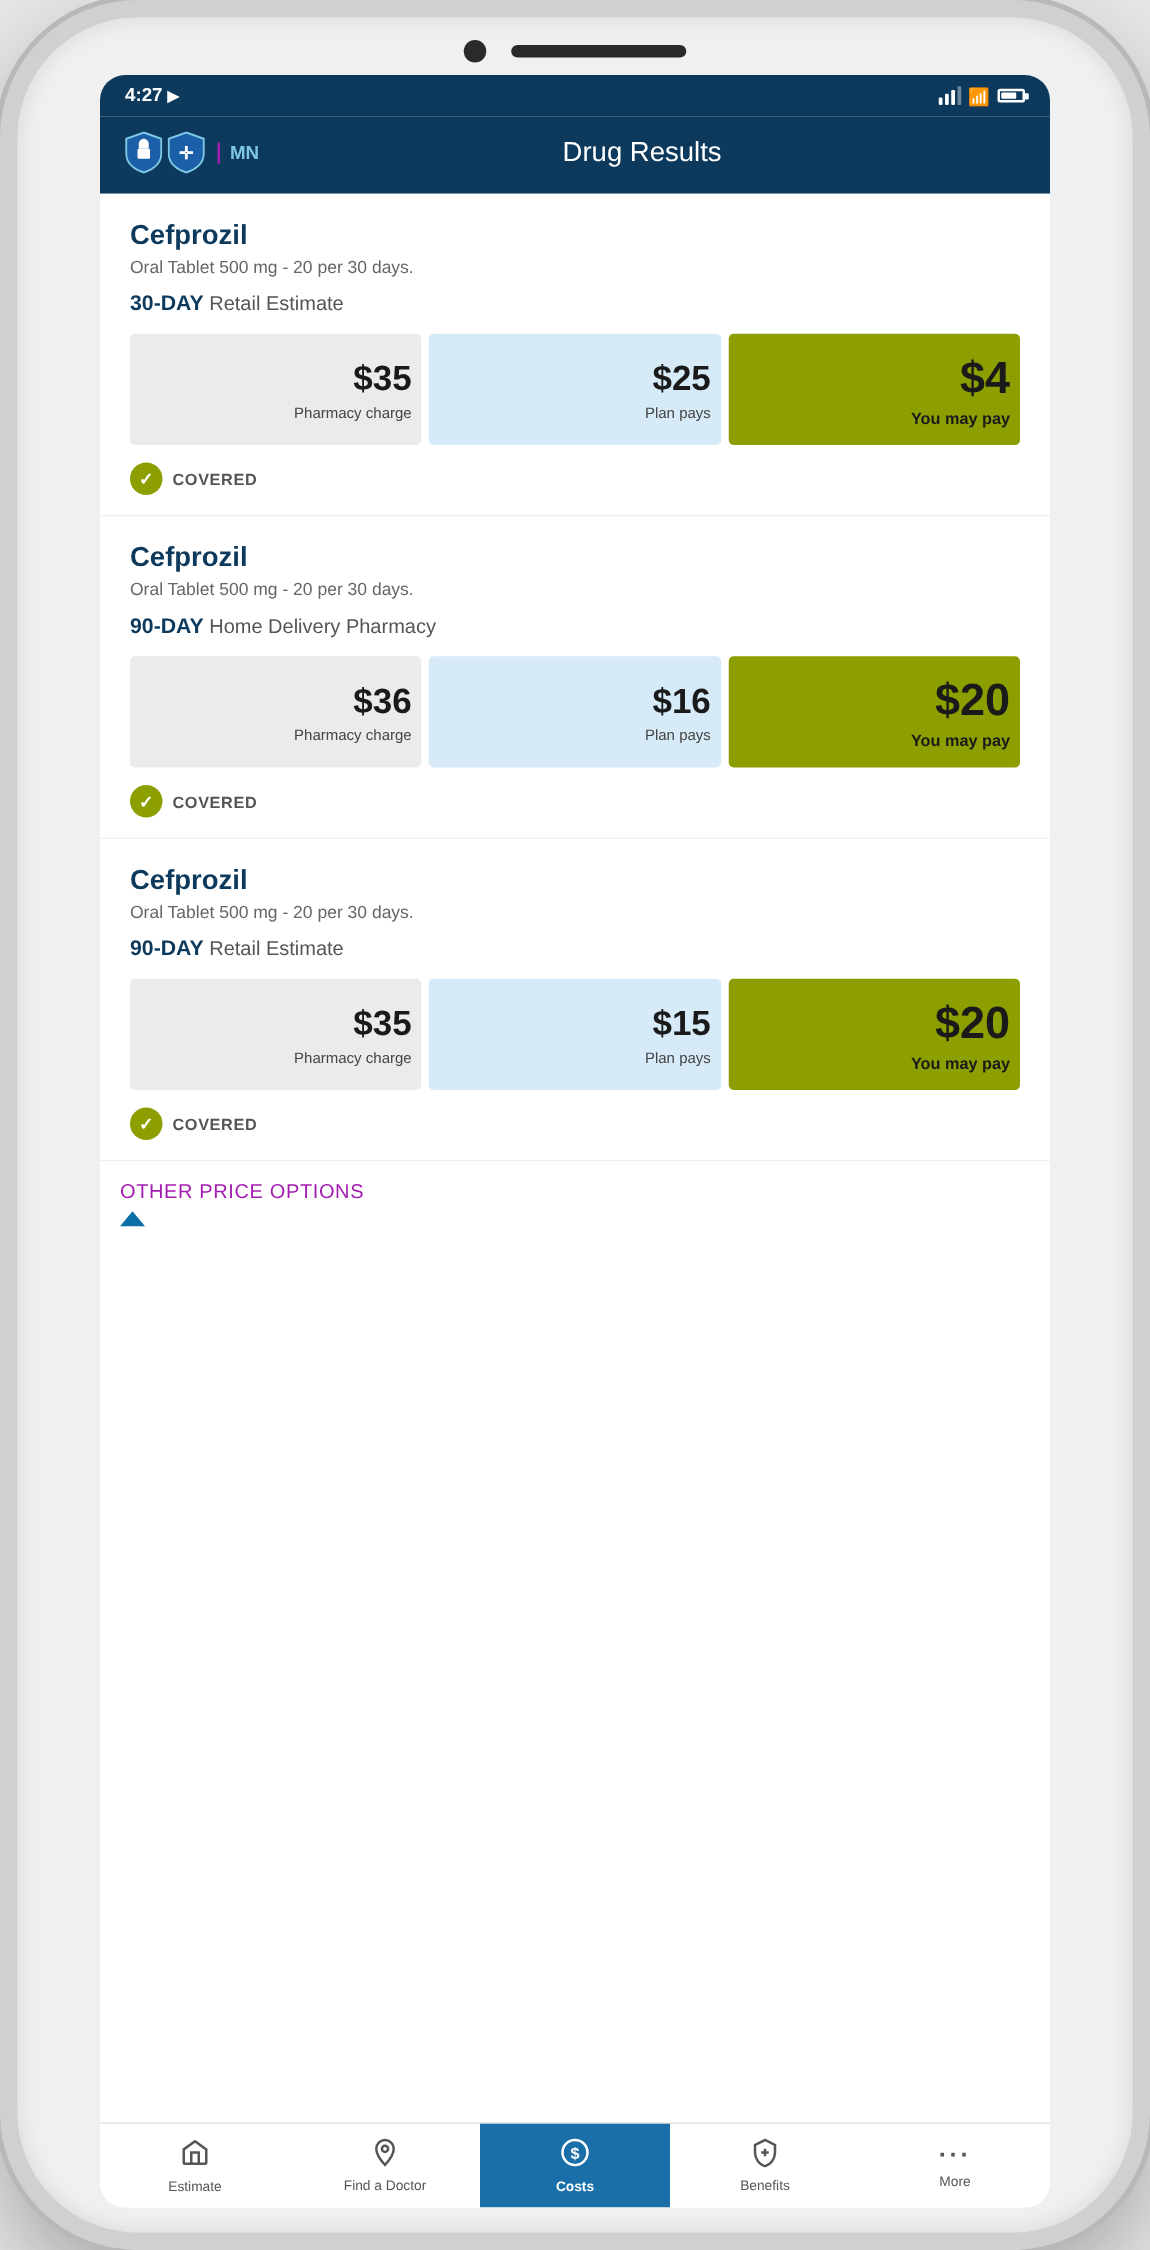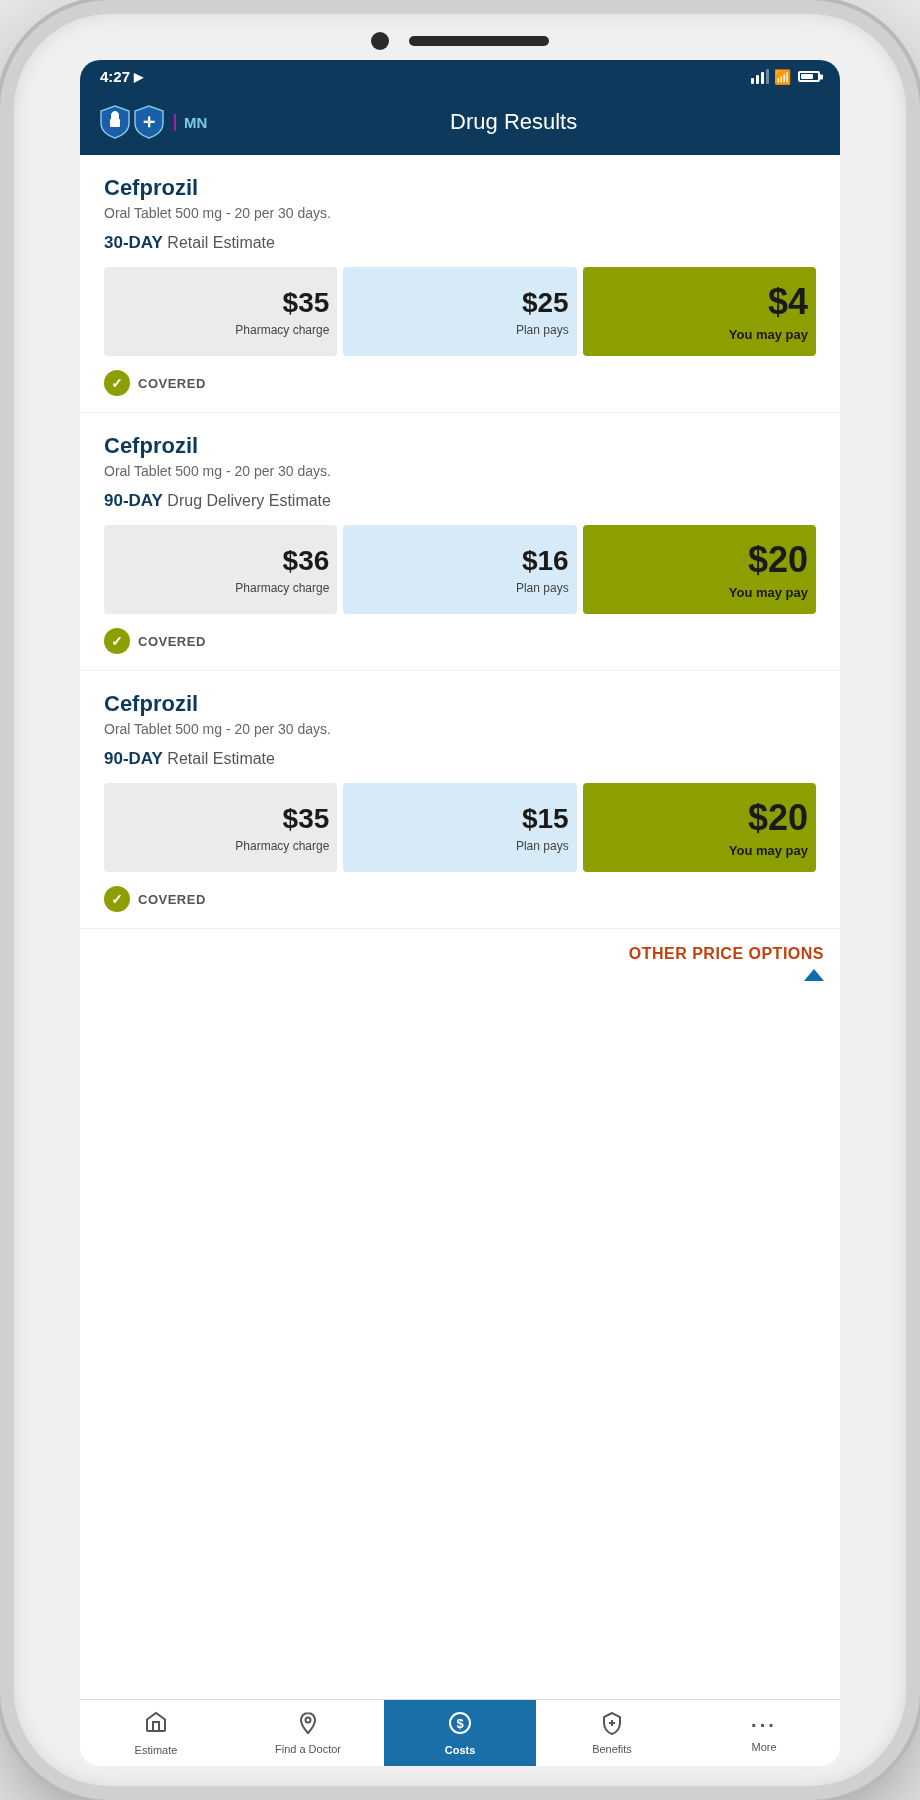--- a/index.html
+++ b/index.html
@@ -243,26 +243,26 @@
     .covered-text {
       font-size: 13px;
       font-weight: 700;
       color: #555;
       letter-spacing: 0.5px;
     }
     .other-price-options {
       text-align: center;
       padding: 16px;
       font-size: 16px;
-      font-weight: 700;
-      color: #c2410c;
+      font-weight: 400;
+      color: #a21caf;
       letter-spacing: 0.5px;
       display: flex;
       flex-direction: column;
-      align-items: flex-end;
+      align-items: flex-start;
     }
     .arrow-up {
       width: 0;
       height: 0;
       border-left: 10px solid transparent;
       border-right: 10px solid transparent;
       border-bottom: 12px solid #0d6fa8;
       margin-top: 6px;
     }
     .bottom-nav {
@@ -390,21 +390,21 @@
           <div class="covered-check">✓</div>
           <span class="covered-text">COVERED</span>
         </div>
       </div>
 
       <div class="drug-section">
         <div class="drug-name">Cefprozil</div>
         <div class="drug-description">Oral Tablet 500 mg - 20 per 30 days.</div>
         <div class="estimate-label">
           <strong>90-DAY</strong>
-          <span>Drug Delivery Estimate</span>
+          <span>Home Delivery Pharmacy</span>
         </div>
         <div class="cost-grid">
           <div class="cost-box pharmacy">
             <div class="cost-amount">$36</div>
             <div class="cost-label">Pharmacy charge</div>
           </div>
           <div class="cost-box plan">
             <div class="cost-amount">$16</div>
             <div class="cost-label">Plan pays</div>
           </div>

